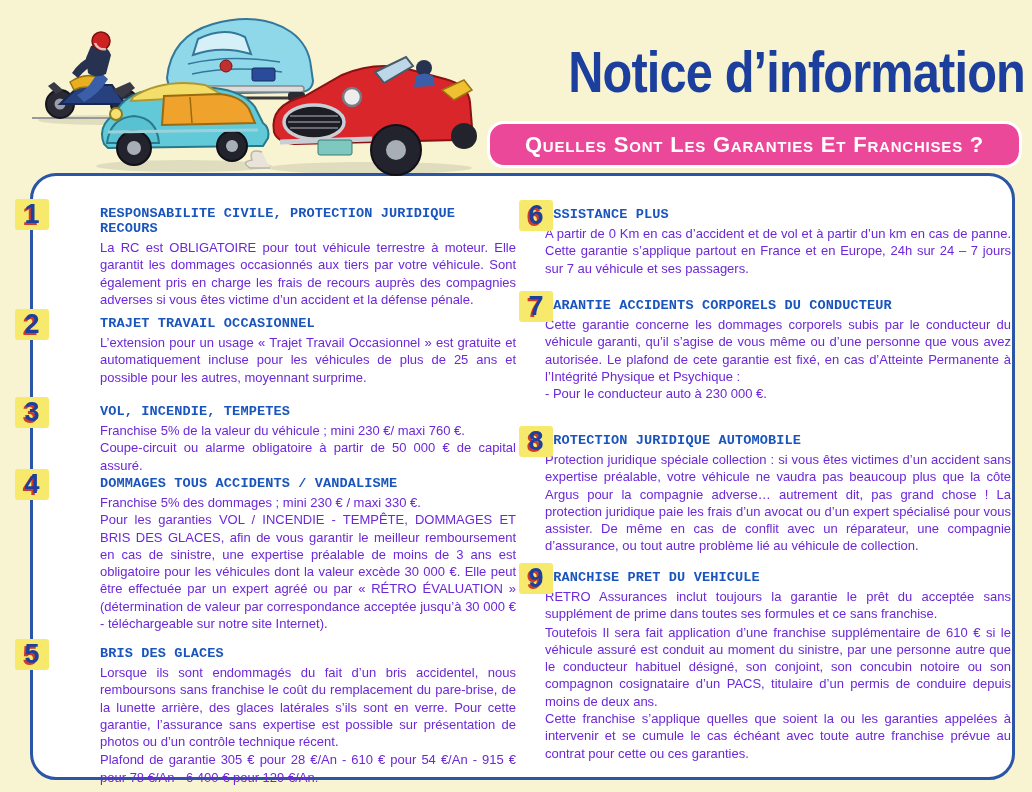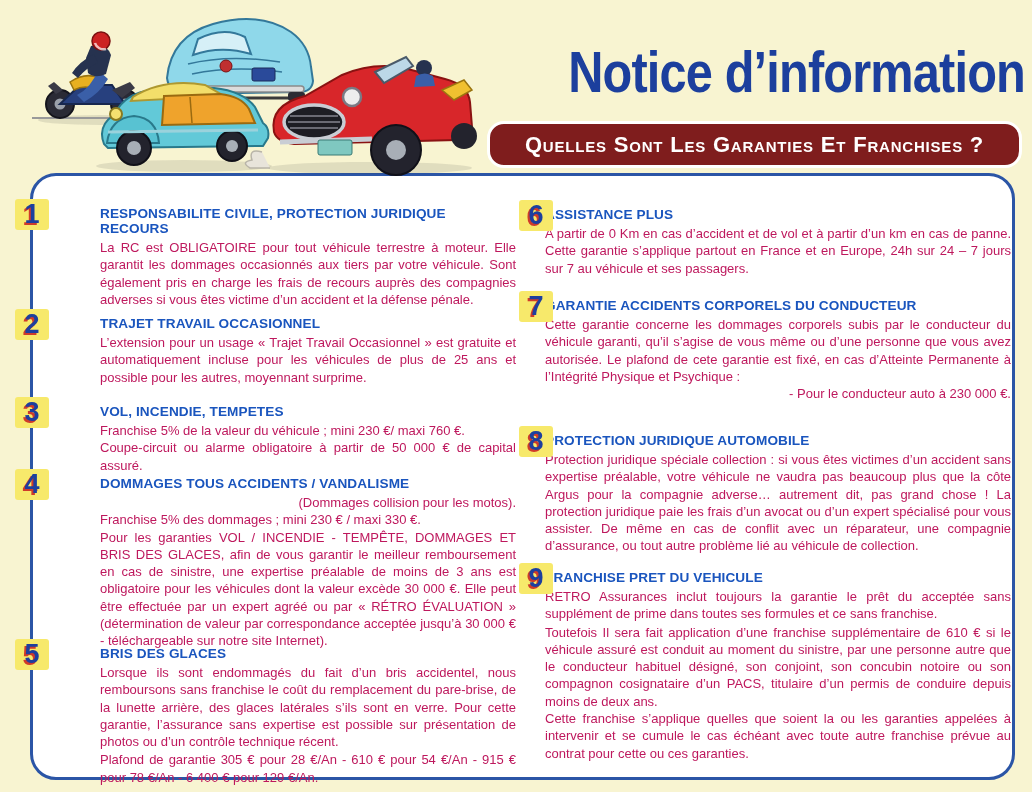--- a/index.html
+++ b/index.html
@@ -10,21 +10,21 @@
     position:relative;overflow:hidden;
   }
   .title{
     position:absolute;top:38px;right:7px;width:700px;
     text-align:right;color:#1C3F9D;font-weight:bold;font-size:58px;
     letter-spacing:-1px;transform:scaleX(0.84);transform-origin:right center;
     white-space:nowrap;z-index:3;
   }
   .banner{
     position:absolute;left:487px;top:121px;width:535px;height:47px;
-    background:#7f1d1d;border:3px solid #FFFFFF;border-radius:17px;
+    background:#ec4899;border:3px solid #FFFFFF;border-radius:17px;
     box-sizing:border-box;z-index:4;
     display:flex;align-items:center;justify-content:center;
     color:#FFFFFF;font-weight:bold;font-size:22px;
     font-variant:small-caps;letter-spacing:0.8px;white-space:nowrap;
   }
   .panel{
     position:absolute;left:30px;top:173px;width:985px;height:607px;
     background:#FFFFFF;border:3px solid #2B55A6;border-radius:26px;
     box-sizing:border-box;z-index:1;
   }
@@ -33,24 +33,24 @@
   .sec-l{left:67px;width:416px;}
   .sec-r{left:512px;width:466px;}
   .badge{
     position:absolute;top:-7px;width:34px;height:31px;
     background:#F7E96B;border-radius:3px;
     color:#1D3F9E;font-size:27px;font-weight:bold;text-align:center;line-height:30px;
     text-shadow:-2px 2px 0 #CF3B2A;
   }
   .sec-l .badge{left:-85px;}
   .sec-r .badge{left:-26px;}
-  .sec h3{margin:0 0 3px 0;font-size:13.6px;font-weight:bold;color:#1A55BE;letter-spacing:0.1px;}
-  .sec p{margin:0;font-size:13px;line-height:17.3px;color:#be185d;text-align:justify;}
+  .sec h3{margin:0 0 3px 0;font-size:13.6px;font-weight:bold;color:#1A55BE;letter-spacing:0.1px;font-family:Liberation Mono, monospace;}
+  .sec p{margin:0;font-size:13px;line-height:17.3px;color:#6d28d9;text-align:justify;}
   .sec p.spaced{margin-top:1px;}
-  .sec p.plain{text-align:right;}
+  .sec p.plain{text-align:left;}
   .note{margin:2px 0 0 0;color:#E3261D;font-size:11.8px;line-height:14.8px;text-align:justify;}
 </style>
 </head>
 <body>
 
 <svg class="illu" width="465" height="178" viewBox="0 0 465 178">
 
   <ellipse cx="88" cy="118" rx="62" ry="5" fill="rgba(60,60,60,0.12)"></ellipse>
   <ellipse cx="172" cy="164" rx="88" ry="6" fill="rgba(60,60,60,0.12)"></ellipse>
   <ellipse cx="358" cy="166" rx="102" ry="6" fill="rgba(60,60,60,0.12)"></ellipse>
@@ -138,21 +138,20 @@
   <div class="sec sec-l" style="top:228px">
     <div class="badge">3</div>
     <h3>VOL, INCENDIE, TEMPETES</h3>
     <p>Franchise 5% de la valeur du véhicule ; mini 230 €/ maxi 760 €.</p>
     <p>Coupe-circuit ou alarme obligatoire à partir de 50 000 € de capital assuré.</p>
   </div>
 
   <div class="sec sec-l" style="top:300px">
     <div class="badge">4</div>
     <h3>DOMMAGES TOUS ACCIDENTS / VANDALISME</h3>
-    <p class="plain">(Dommages collision pour les motos).</p>
     <p>Franchise 5% des dommages ; mini 230 € / maxi 330 €.</p>
     <p class="note">Pour les garanties VOL / INCENDIE - TEMPÊTE, DOMMAGES ET BRIS DES GLACES, afin de vous garantir le meilleur remboursement en cas de sinistre, une expertise préalable de moins de 3 ans est obligatoire pour les véhicules dont la valeur excède 30 000 €. Elle peut être effectuée par un expert agréé ou par « RÉTRO ÉVALUATION » (détermination de valeur par correspondance acceptée jusqu’à 30 000 € - téléchargeable sur notre site Internet).</p>
   </div>
 
   <div class="sec sec-l" style="top:470px">
     <div class="badge">5</div>
     <h3>BRIS DES GLACES</h3>
     <p>Lorsque ils sont endommagés du fait d’un bris accidentel, nous remboursons sans franchise le coût du remplacement du pare-brise, de la lunette arrière, des glaces latérales s’ils sont en verre. Pour cette garantie, l’assurance sans expertise est possible sur présentation de photos ou d’un contrôle technique récent.</p>
     <p class="spaced">Plafond de garantie 305 € pour 28 €/An - 610 € pour 54 €/An - 915 € pour 78 €/An - 6 400 € pour 129 €/An.</p>
   </div>

